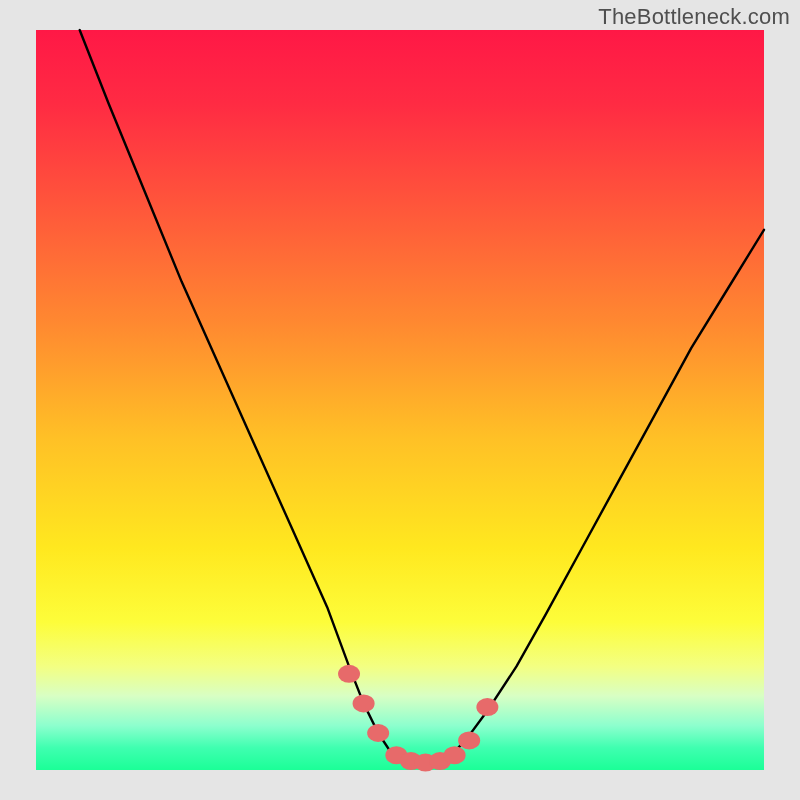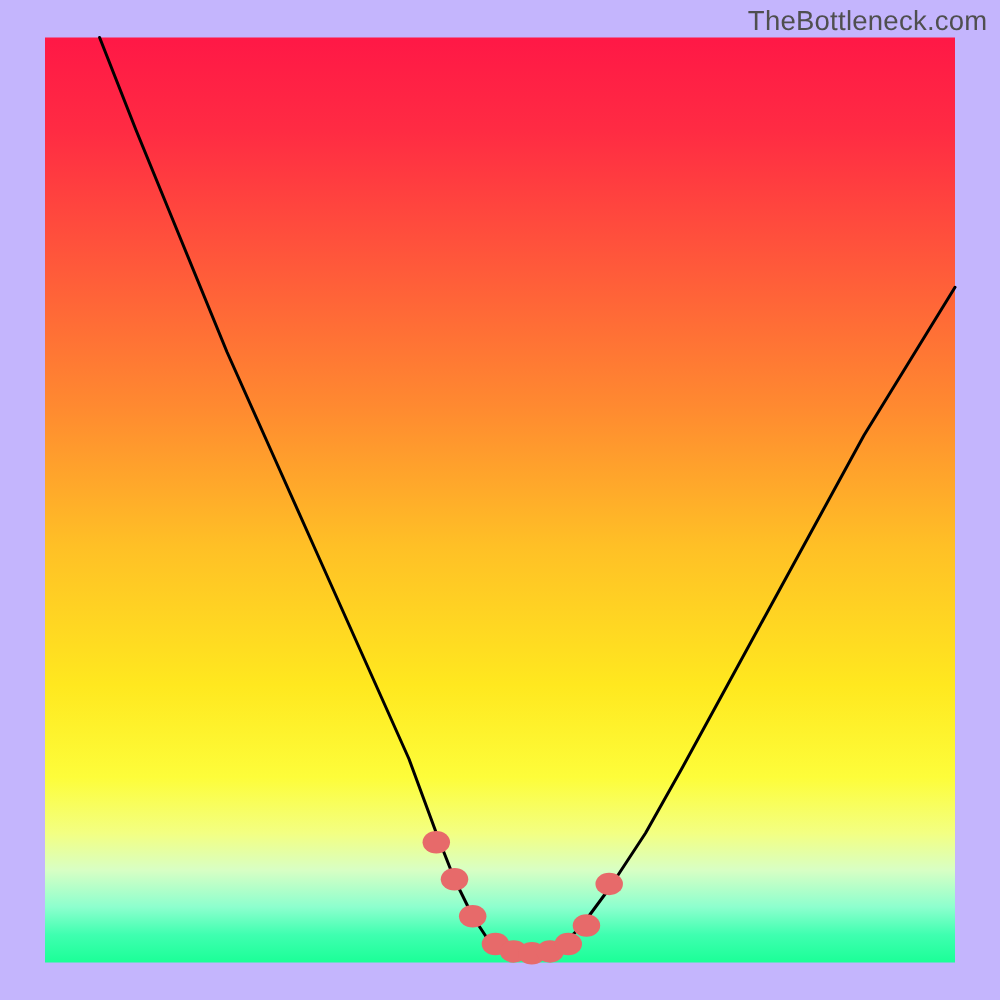--- a/index.html
+++ b/index.html
@@ -8,21 +8,21 @@
     width: 800px;
     height: 800px;
     overflow: hidden;
     background: #000;
     font-family: Arial, Helvetica, sans-serif;
   }
   .frame {
     position: relative;
     width: 800px;
     height: 800px;
-    background: #c4b5fd;
+    background: #e5e5e5;
   }
   .watermark {
     position: absolute;
     top: 4px;
     right: 10px;
     color: #4f4f4f;
     font-size: 22px;
     font-weight: 500;
     letter-spacing: 0.2px;
     z-index: 10;

